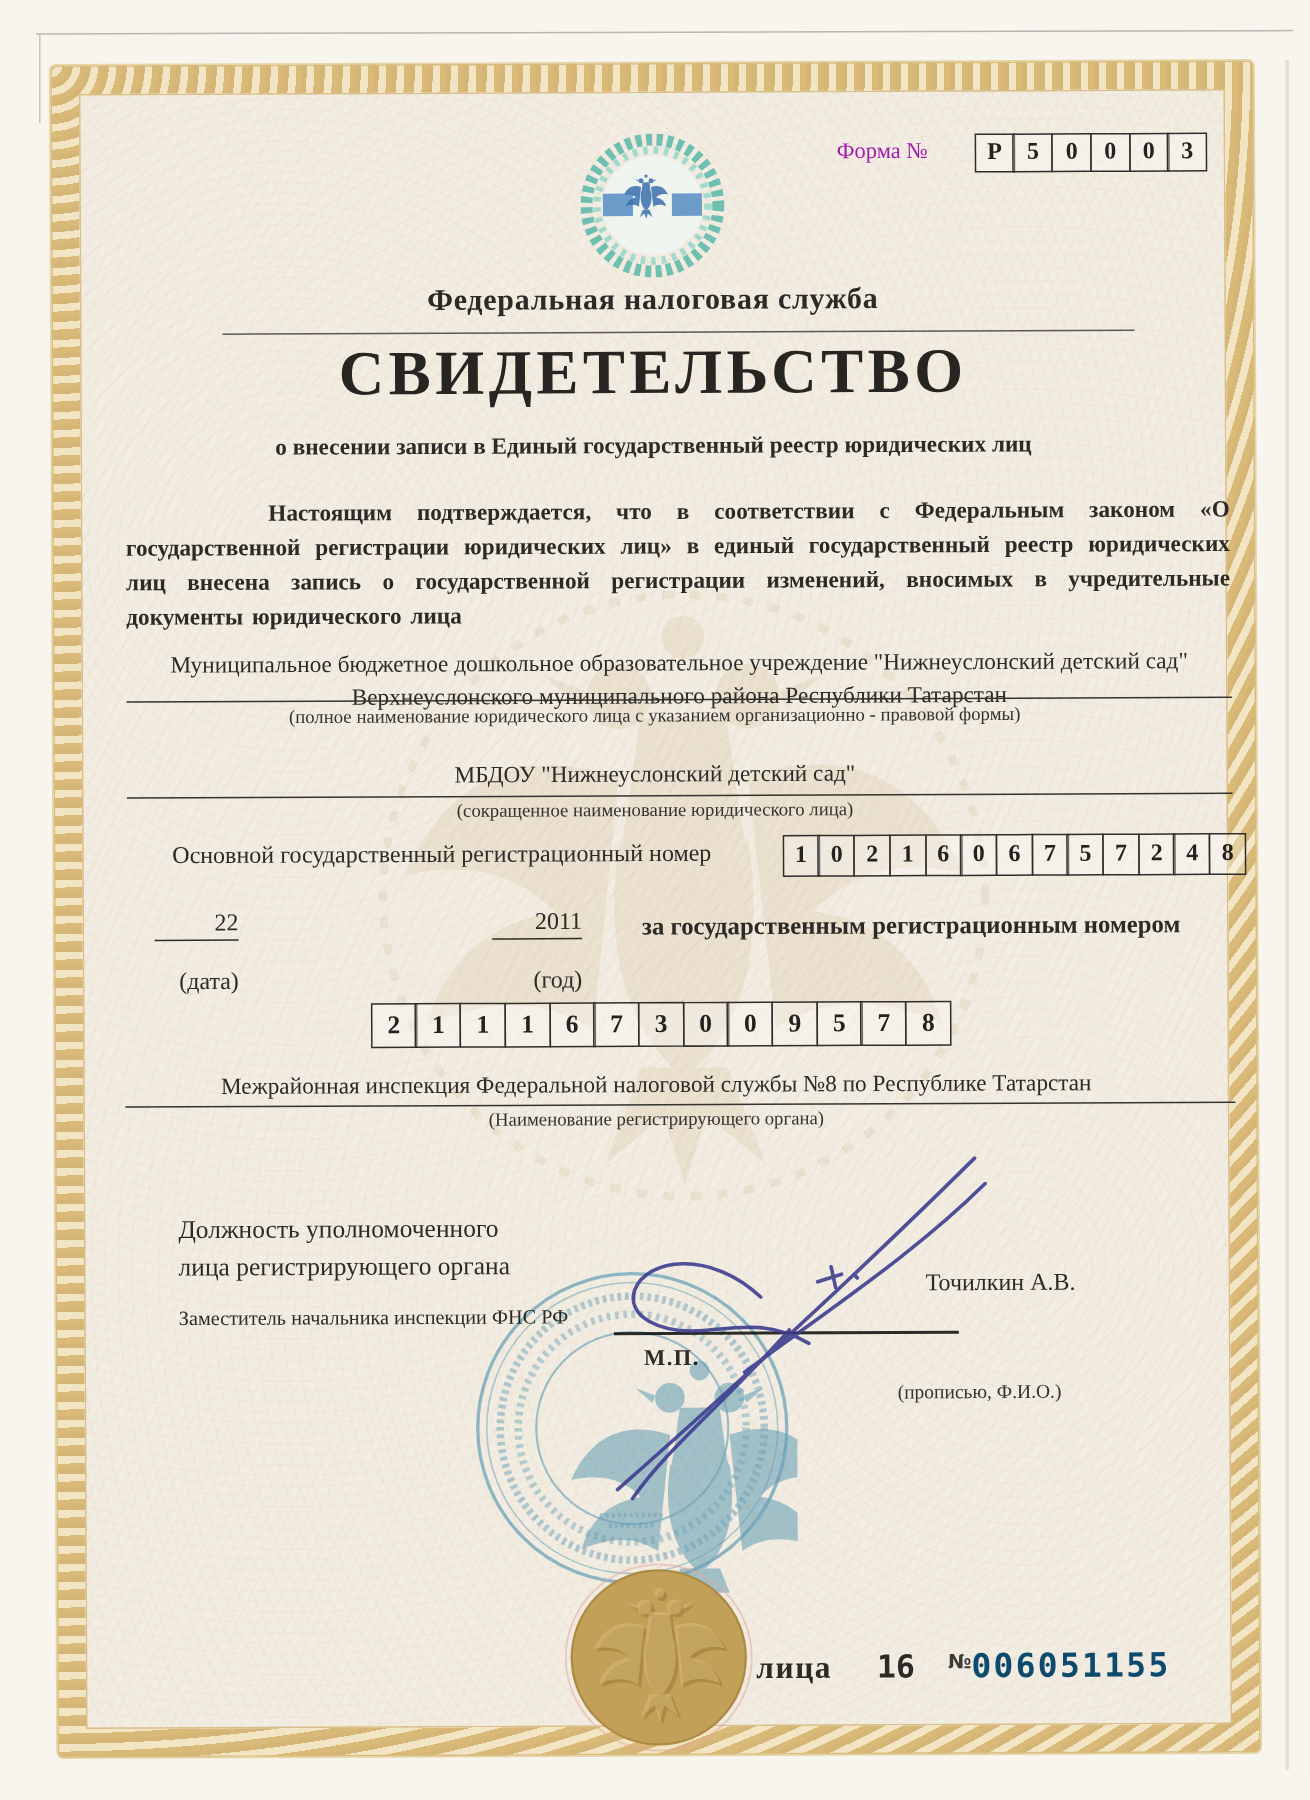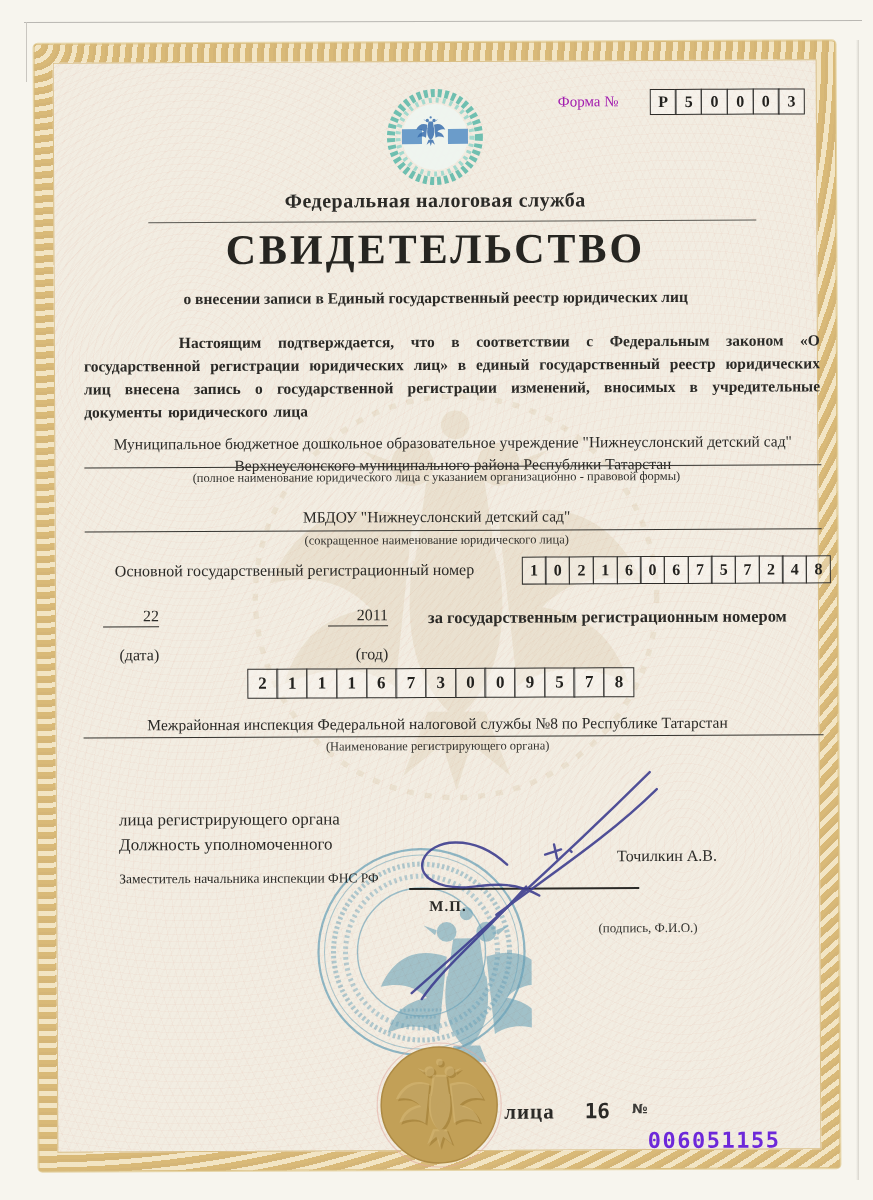--- a/index.html
+++ b/index.html
@@ -97,21 +97,21 @@
   .sign-cap{left:561px;top:879px;font-size:13px;}
 
   .stamp{left:274px;top:800px;width:220px;height:220px;mix-blend-mode:multiply;opacity:0.85;}
   .signature{left:284px;top:723px;width:340px;height:250px;}
 
   .seal{left:338px;top:1000px;width:126px;height:126px;}
   .series-row{left:466px;top:1058px;display:flex;align-items:flex-start;}
   .series-label{font-size:21px;font-weight:bold;letter-spacing:1px;}
   .series-value{font-size:21px;font-weight:bold;margin-left:30px;font-family:"DejaVu Sans Mono",monospace;}
   .num-sign{font-size:13px;margin-left:22px;margin-top:2px;font-family:"DejaVu Sans",sans-serif;font-weight:bold;color:#3c3b38;}
-  .num-value{font-size:22px;font-weight:bold;letter-spacing:1.5px;font-family:"DejaVu Sans Mono",monospace;color:#6d28d9;margin-top:29px;}
+  .num-value{font-size:22px;font-weight:bold;letter-spacing:1.5px;font-family:"DejaVu Sans Mono",monospace;color:#0c4a6e;}
 </style>
 </head>
 <body>
 
 <svg width="0" height="0" style="position:absolute" aria-hidden="true">
   <defs>
     <symbol id="eagle" viewBox="0 0 120 120">
       <circle cx="60" cy="12" r="4"></circle>
       <circle cx="48" cy="23" r="6"></circle>
         <circle cx="72" cy="23" r="6"></circle>
@@ -218,28 +218,28 @@
     <div class="cell">5</div>
     <div class="cell">7</div>
     <div class="cell">8</div>
   </div>
 
   <div class="abs ctr registrar">Межрайонная инспекция Федеральной налоговой службы №8 по Республике Татарстан</div>
   <div class="abs rule3"></div>
   <div class="abs ctr cap registrar-cap">(Наименование регистрирующего органа)</div>
 
   <div class="abs pos1">
+    <div>Должность уполномоченного</div>
     <div>лица регистрирующего органа</div>
-    <div>Должность уполномоченного</div>
   </div>
   <div class="abs pos-detail">Заместитель начальника инспекции ФНС РФ</div>
   <div class="abs signer">Точилкин А.В.</div>
   <div class="abs sigline"></div>
   <div class="abs mp">М.П.</div>
-  <div class="abs cap sign-cap">(подпись, Ф.И.О.)</div>
+  <div class="abs cap sign-cap">(прописью, Ф.И.О.)</div>
 
   <svg class="abs stamp" viewBox="0 0 220 220">
     <g stroke="#58a2c9" fill="none">
       <circle cx="110" cy="110" r="103" stroke-width="2.2" opacity="0.75"></circle>
       <circle cx="110" cy="110" r="97" stroke-width="1" opacity="0.55"></circle>
       <circle cx="110" cy="110" r="88" stroke-width="5" stroke-dasharray="2.5 2.5" opacity="0.5"></circle>
       <circle cx="110" cy="110" r="76" stroke-width="5" stroke-dasharray="2.5 3" opacity="0.45"></circle>
       <circle cx="110" cy="110" r="64" stroke-width="1.4" opacity="0.65"></circle>
     </g>
     <g fill="#58a2c9" opacity="0.6" transform="translate(56,52) scale(0.9)">

